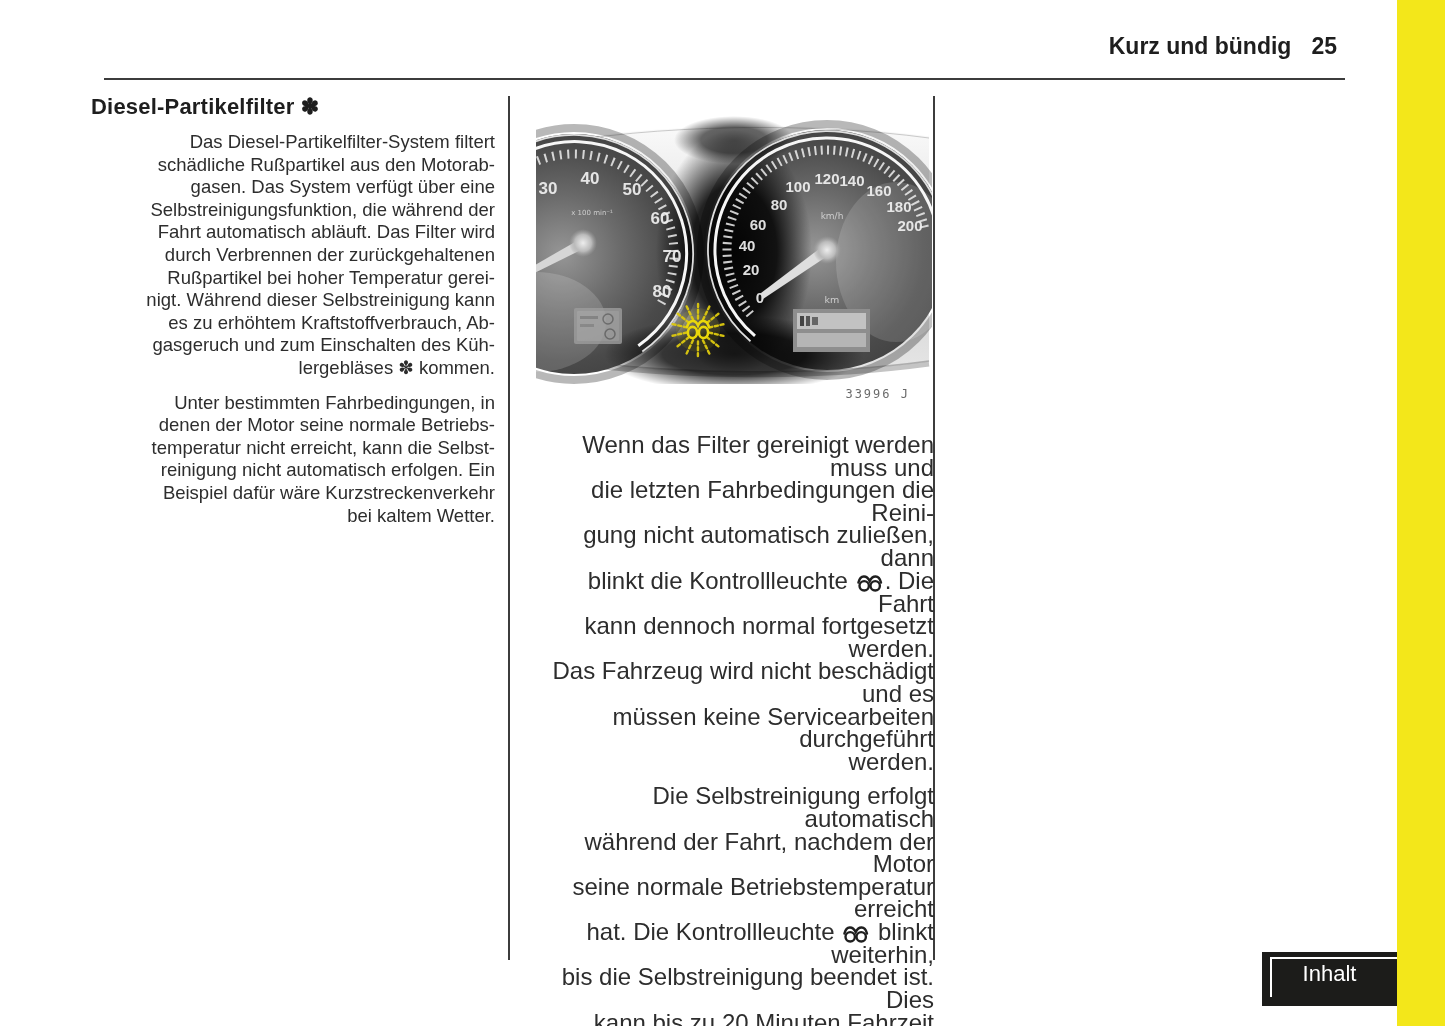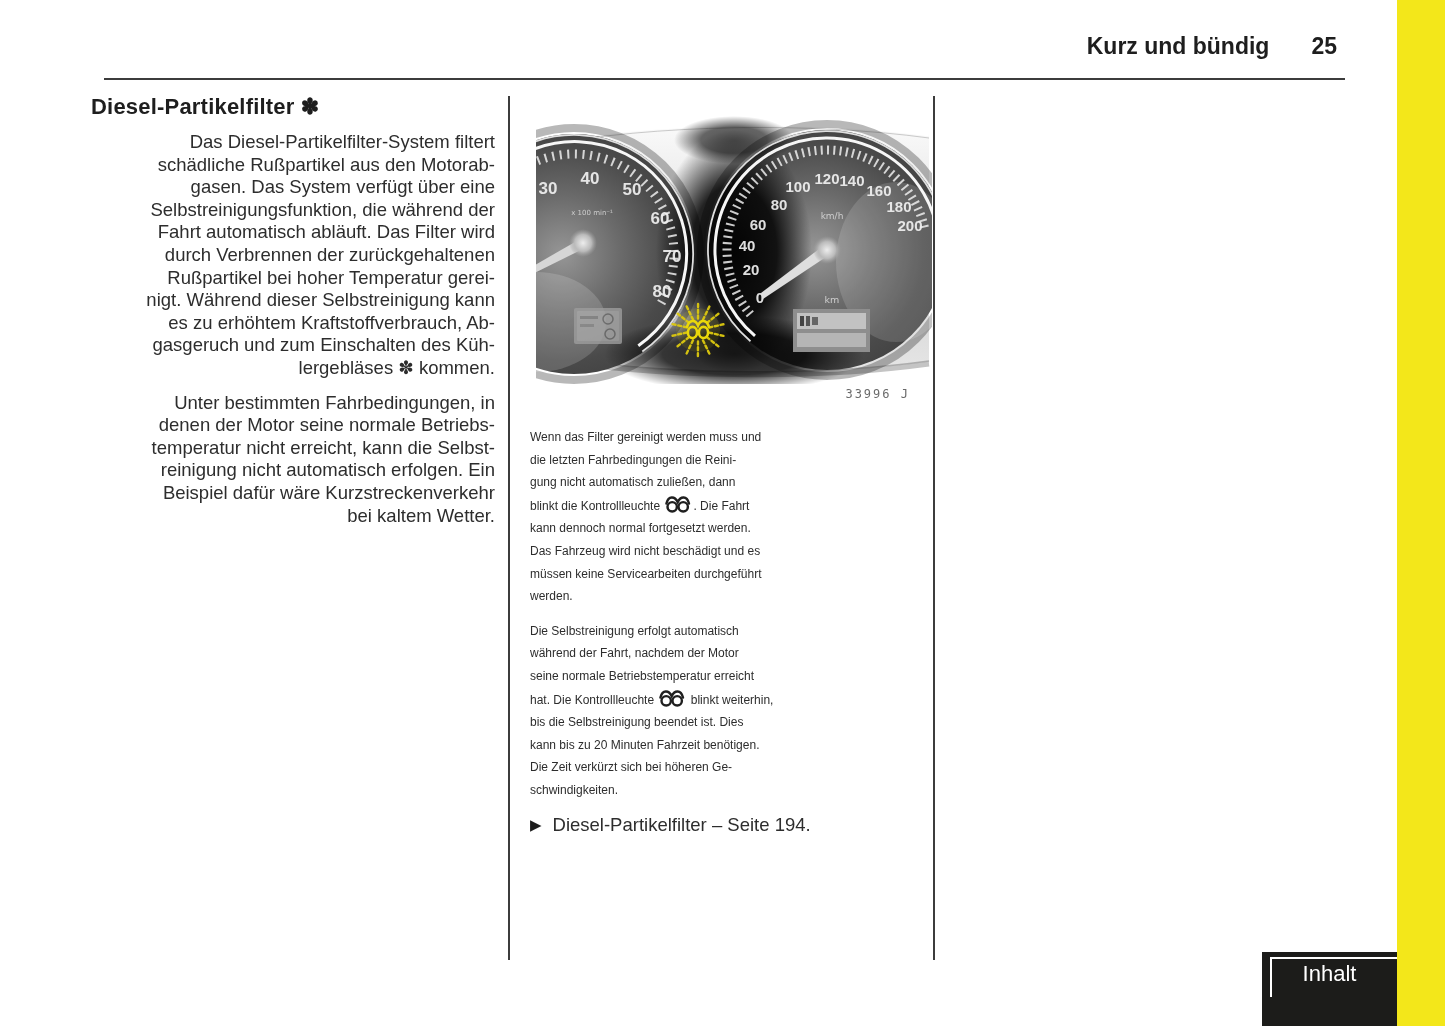--- a/index.html
+++ b/index.html
@@ -1,43 +1,43 @@
 <!DOCTYPE html>
 <html><head>
 <meta charset="utf-8">
 <style>
   html,body{margin:0;padding:0;background:#ffffff;}
   body{width:1445px;height:1026px;position:relative;overflow:hidden;
        font-family:"Liberation Sans",sans-serif;color:#2d2d2d;}
 
   .yellow-stripe{position:absolute;left:1397px;top:0;width:48px;height:1026px;background:#f3e71a;}
 
-  .page-header{position:absolute;top:33px;right:108px;display:flex;gap:42px;
+  .page-header{position:absolute;top:33px;right:108px;display:flex;gap:20px;
                font-size:23px;font-weight:bold;color:#1e1e1e;}
   .rule{position:absolute;left:104px;top:78px;width:1241px;height:2px;background:#3c3c3c;}
 
   .divider{position:absolute;top:96px;height:864px;width:2px;background:#3c3c3c;}
   .d1{left:508px}.d2{left:933px}
 
   .col-left{position:absolute;left:91px;top:94px;width:404px;}
   .col-left h1{font-size:22px;font-weight:bold;margin:0 0 11px 0;color:#1e1e1e;letter-spacing:.2px;}
   p.body{white-space:pre-line;margin:0 0 12px 0;font-size:18.5px;line-height:22.6px;color:#2d2d2d;text-align:right;}
 
   figure.cluster{position:absolute;left:536px;top:112px;width:368px;height:272px;margin:0;padding:0;}
   .fig-caption{position:absolute;left:536px;top:387px;width:374px;text-align:right;
                font-size:12px;letter-spacing:2px;color:#6a6a6a;
                font-family:"DejaVu Sans Mono",monospace;}
 
   .col-mid{position:absolute;left:530px;top:422px;width:404px;}
-  .mid-p{white-space:pre-line;margin:4px 0 12px 0;font-size:12px;line-height:22.6px;}
+  .mid-p{white-space:pre-line;margin:12px 0 12px 0;font-size:24px;line-height:22.6px;text-align:right;}
   .dpf-inline{display:inline-block;width:30px;height:20px;vertical-align:-4px;}
   .ref-line{margin:10px 0 0 0;font-size:18.5px;display:flex;align-items:center;gap:11px;}
   .tri{font-size:15px;color:#1c1c1c;line-height:1;}
 
-  .inhalt-btn{position:absolute;left:1262px;top:952px;width:135px;height:74px;
+  .inhalt-btn{position:absolute;left:1262px;top:952px;width:135px;height:54px;
               background:#1c1c1a;cursor:pointer;}
   .btn-border{position:absolute;left:8px;top:5px;right:0;height:38px;
               border-top:2px solid #fff;border-left:2px solid #fff;}
   .btn-label{position:absolute;top:9px;left:0;right:0;text-align:center;color:#fff;font-size:22px;}
 
   .gnum{fill:#f1f1f1;font-weight:bold;font-family:"Liberation Sans",sans-serif;opacity:.92;}
   .gunit{fill:#d8d8d8;font-family:"DejaVu Sans",sans-serif;opacity:.9;}
 </style>
 </head>
 <body>

